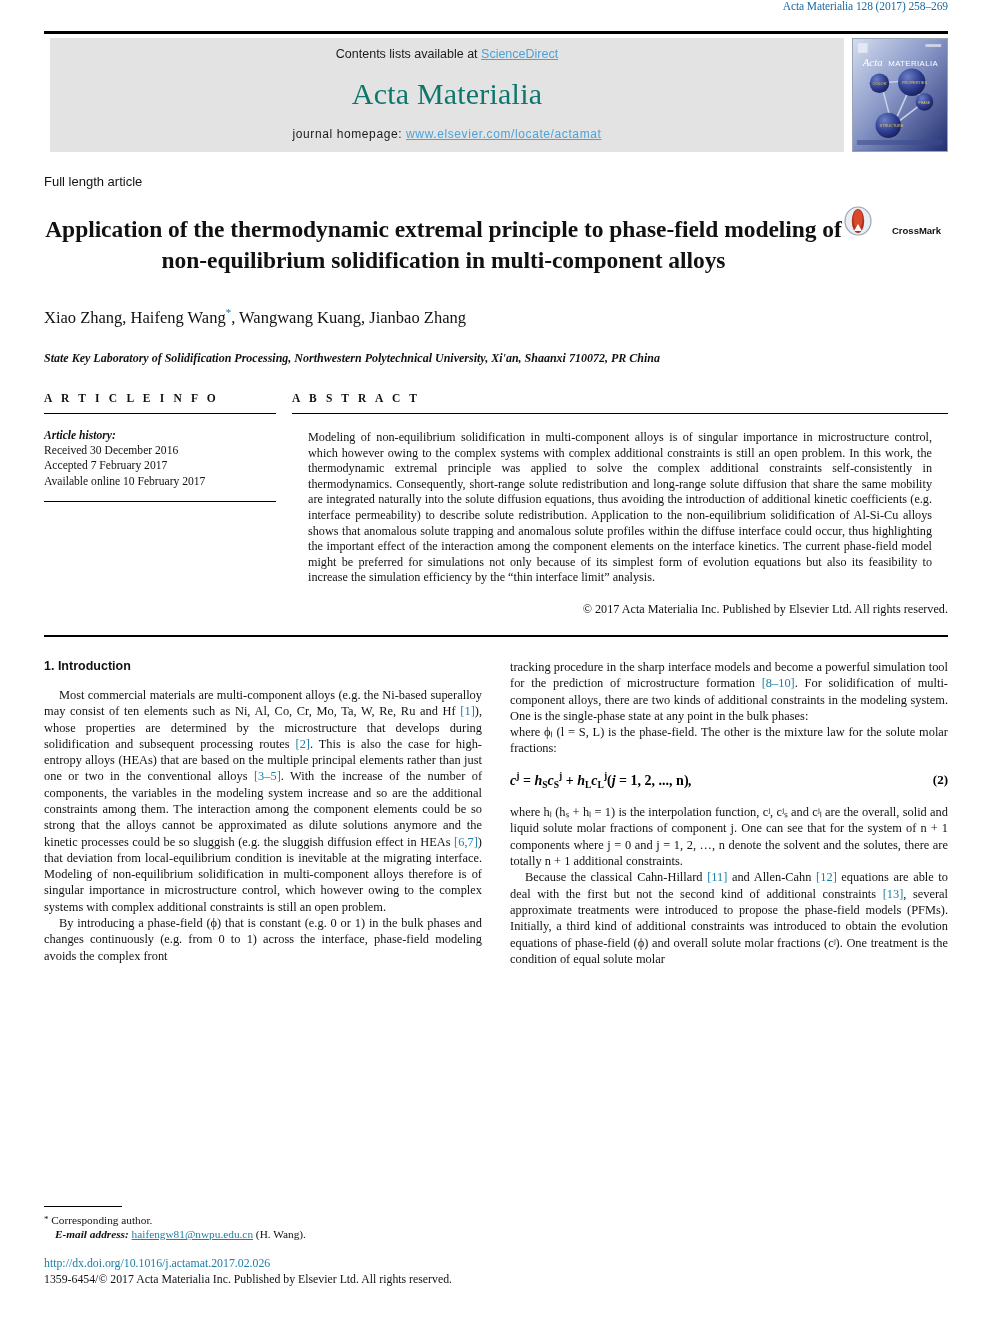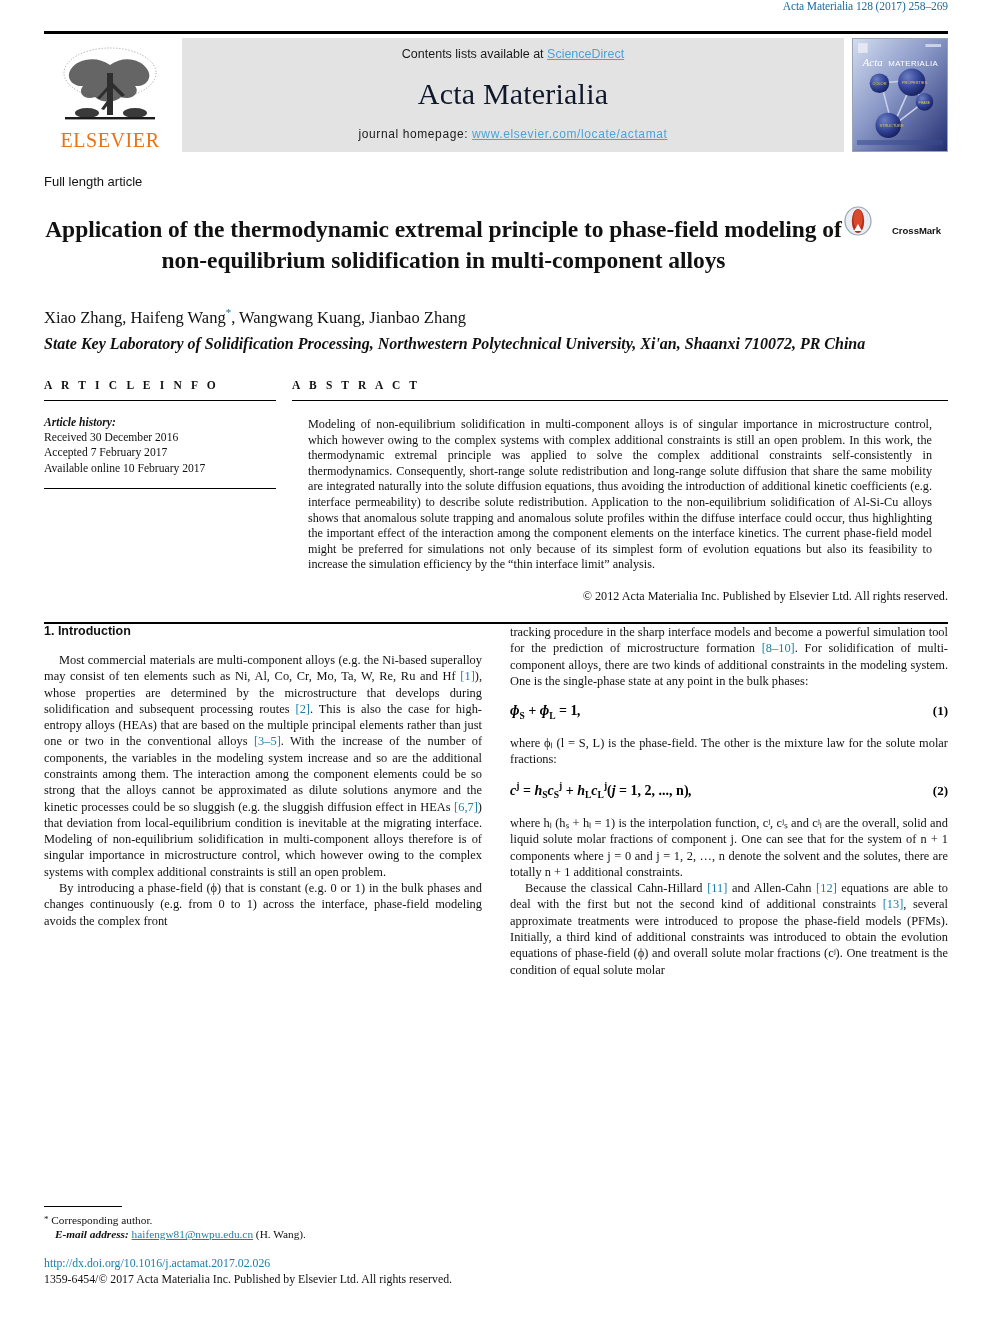--- a/index.html
+++ b/index.html
@@ -49,21 +49,21 @@
     background: #e3e3e3;
     display: flex; flex-direction: column; align-items: center; justify-content: space-between;
     padding: 9px 0 11px 0;
     margin-left: 6px;
   }
   .contents-line { font-family: "Liberation Sans", sans-serif; font-size: 12.5px; color: #1b1b1b; }
   .contents-line .sd { color: #4ca3d8; }
   .journal-name {
     font-family: "Liberation Serif", serif;
     font-size: 30px;
-    color: #0f172a;
+    color: #0f766e;
     letter-spacing: 0.2px;
   }
   .homepage-line { font-family: "Liberation Sans", sans-serif; font-size: 12px; color: #1b1b1b; letter-spacing: 0.6px; }
   .homepage-line .url { color: #4ca3d8; }
 
   .cover-thumb {
     width: 96px; flex: 0 0 96px; margin-left: 8px;
     border: 1px solid #9aa4b8;
     background: linear-gradient(150deg,#c9d3e8 0%, #8e9dc4 35%, #4a5a96 75%, #2a3670 100%);
     position: relative; overflow: hidden;
@@ -92,25 +92,25 @@
   .crossmark-word { font-family: "Liberation Sans", sans-serif; font-size: 9.5px; font-weight: 700; color:#111; }
 
   .authors {
     margin-top: 15px;
     font-family: "Liberation Serif", serif;
     font-size: 16.5px;
     color: #111;
   }
   .authors sup { color: #1a6aa0; font-size: 11px; }
   .affiliation {
-    margin-top: 7px;
+    margin-top: 23px;
     font-family: "Liberation Serif", serif;
     font-style: italic;
     font-weight: 700;
-    font-size: 16px;
+    font-size: 12px;
     color: #111;
   }
 
   
   .info-abstract { display: flex; margin-top: 26px; gap: 16px; }
   .col-info { flex: 0 0 232px; }
   .col-abstract { flex: 1 1 auto; }
 
   .sec-label {
     font-family: "Liberation Serif", serif;
@@ -137,21 +137,21 @@
   .copyright {
     font-family: "Liberation Serif", serif;
     font-size: 12.2px;
     text-align: right;
     margin-top: 4px;
     color: #111;
   }
   .rule-heavy { border:0; border-top: 2.2px solid #000; margin: 18px 0 0 0; }
 
   
-  .body-cols { display: flex; gap: 28px; }
+  .body-cols { display: flex; gap: 28px; margin-top: 22px; }
   .bcol { flex: 1 1 0; }
   .sec-head {
     font-family: "Liberation Sans", sans-serif;
     font-weight: 700;
     font-size: 12.5px;
     margin: 0 0 14px 0;
     color: #111;
   }
   .para {
     font-family: "Liberation Serif", serif;
@@ -204,36 +204,20 @@
 <body>
 
 <div class="page">
 
   <div class="running-head">Acta Materialia 128 (2017) 258–269</div>
 
   <div class="banner-wrap">
     <div class="banner-rule"></div>
     <div class="banner">
 
-      <div class="elsevier-logo">
-        <svg class="elsevier-tree" viewBox="0 0 106 86">
-          <g fill="#3c3c3c">
-            <ellipse cx="53" cy="30" rx="46" ry="25" fill="none" stroke="#555" stroke-width="0.6" stroke-dasharray="1 2"></ellipse>
-            <path d="M53 22 C40 12 20 16 14 26 C8 35 16 44 26 43 C20 50 28 58 38 54 C44 60 58 60 64 54 C74 58 84 50 78 43 C90 44 96 34 90 26 C84 16 66 12 53 22Z" fill="#4a4a4a" opacity="0.85"></path>
-            <path d="M50 30 L50 72 L56 72 L56 30 Z" fill="#2e2e2e"></path>
-            <path d="M50 44 L40 55 L43 56 L51 47 Z" fill="#2e2e2e"></path>
-            <path d="M56 40 L68 52 L65 54 L55 44 Z" fill="#2e2e2e"></path>
-            <path d="M52 55 L44 66 L47 67 L53 59 Z" fill="#2e2e2e"></path>
-            <ellipse cx="30" cy="70" rx="12" ry="5" fill="#3a3a3a"></ellipse>
-            <ellipse cx="78" cy="70" rx="12" ry="5" fill="#3a3a3a"></ellipse>
-            <rect x="8" y="74" width="90" height="2.4" fill="#1a1a1a"></rect>
-          </g>
-        </svg>
-        <div class="elsevier-word">ELSEVIER</div>
-      </div>
 
       <div class="banner-center">
         <div class="contents-line">
           <span>Contents lists available at </span><a class="sd" href="#">ScienceDirect</a>
         </div>
         <div class="journal-name">Acta Materialia</div>
         <div class="homepage-line">
           <span>journal homepage: </span><a class="url" href="#">www.elsevier.com/locate/actamat</a>
         </div>
       </div>
@@ -308,41 +292,37 @@
         <div>Accepted 7 February 2017</div>
         <div>Available online 10 February 2017</div>
       </div>
       <hr class="hr-thin2">
     </div>
 
     <div class="col-abstract">
       <div class="sec-label">A B S T R A C T</div>
       <hr class="hr-thin">
       <p class="abstract-text">Modeling of non-equilibrium solidification in multi-component alloys is of singular importance in microstructure control, which however owing to the complex systems with complex additional constraints is still an open problem. In this work, the thermodynamic extremal principle was applied to solve the complex additional constraints self-consistently in thermodynamics. Consequently, short-range solute redistribution and long-range solute diffusion that share the same mobility are integrated naturally into the solute diffusion equations, thus avoiding the introduction of additional kinetic coefficients (e.g. interface permeability) to describe solute redistribution. Application to the non-equilibrium solidification of Al-Si-Cu alloys shows that anomalous solute trapping and anomalous solute profiles within the diffuse interface could occur, thus highlighting the important effect of the interaction among the component elements on the interface kinetics. The current phase-field model might be preferred for simulations not only because of its simplest form of evolution equations but also its feasibility to increase the simulation efficiency by the “thin interface limit” analysis.</p>
-      <div class="copyright">© 2012 Acta Materialia Inc. Published by Elsevier Ltd. All rights reserved.</div>
+      <div class="copyright">© 2017 Acta Materialia Inc. Published by Elsevier Ltd. All rights reserved.</div>
     </div>
   </div>
 
   <hr class="rule-heavy">
 
   <div class="body-cols">
 
     <div class="bcol">
       <h2 class="sec-head">1. Introduction</h2>
       <p class="para"><span>Most commercial materials are multi-component alloys (e.g. the Ni-based superalloy may consist of ten elements such as Ni, Al, Co, Cr, Mo, Ta, W, Re, Ru and Hf </span><span class="ref">[1]</span><span>), whose properties are determined by the microstructure that develops during solidification and subsequent processing routes </span><span class="ref">[2]</span><span>. This is also the case for high-entropy alloys (HEAs) that are based on the multiple principal elements rather than just one or two in the conventional alloys </span><span class="ref">[3–5]</span><span>. With the increase of the number of components, the variables in the modeling system increase and so are the additional constraints among them. The interaction among the component elements could be so strong that the alloys cannot be approximated as dilute solutions anymore and the kinetic processes could be so sluggish (e.g. the sluggish diffusion effect in HEAs </span><span class="ref">[6,7]</span><span>) that deviation from local-equilibrium condition is inevitable at the migrating interface. Modeling of non-equilibrium solidification in multi-component alloys therefore is of singular importance in microstructure control, which however owing to the complex systems with complex additional constraints is still an open problem.</span></p>
       <p class="para">By introducing a phase-field (ϕ) that is constant (e.g. 0 or 1) in the bulk phases and changes continuously (e.g. from 0 to 1) across the interface, phase-field modeling avoids the complex front</p>
     </div>
 
     <div class="bcol">
       <p class="para noind"><span>tracking procedure in the sharp interface models and become a powerful simulation tool for the prediction of microstructure formation </span><span class="ref">[8–10]</span><span>. For solidification of multi-component alloys, there are two kinds of additional constraints in the modeling system. One is the single-phase state at any point in the bulk phases:</span></p>
 
-      <div class="eq-row">
-        <span class="eq-body">ɸ<sub class="up">S</sub> + ɸ<sub class="up">L</sub> <span class="up">= 1</span>,</span>
-        <span class="eq-num">(1)</span>
-      </div>
 
       <p class="para noind">where ϕₗ (l = S, L) is the phase-field. The other is the mixture law for the solute molar fractions:</p>
 
       <div class="eq-row">
         <span class="eq-body">c<sup class="up">j</sup> <span class="up">=</span> h<sub class="up">S</sub>c<sub class="up">S</sub><sup class="up">j</sup> <span class="up">+</span> h<sub class="up">L</sub>c<sub class="up">L</sub><sup class="up">j</sup><span class="up">(</span>j <span class="up">= 1, 2, ..., n</span><span class="up">)</span>,</span>
         <span class="eq-num">(2)</span>
       </div>
 
       <p class="para noind">where hₗ (hₛ + hₗ = 1) is the interpolation function, cʲ, cʲₛ and cʲₗ are the overall, solid and liquid solute molar fractions of component j. One can see that for the system of n + 1 components where j = 0 and j = 1, 2, …, n denote the solvent and the solutes, there are totally n + 1 additional constraints.</p>
       <p class="para"><span>Because the classical Cahn-Hillard </span><span class="ref">[11]</span><span> and Allen-Cahn </span><span class="ref">[12]</span><span> equations are able to deal with the first but not the second kind of additional constraints </span><span class="ref">[13]</span><span>, several approximate treatments were introduced to propose the phase-field models (PFMs). Initially, a third kind of additional constraints was introduced to obtain the evolution equations of phase-field (ϕ) and overall solute molar fractions (cʲ). One treatment is the condition of equal solute molar</span></p>

